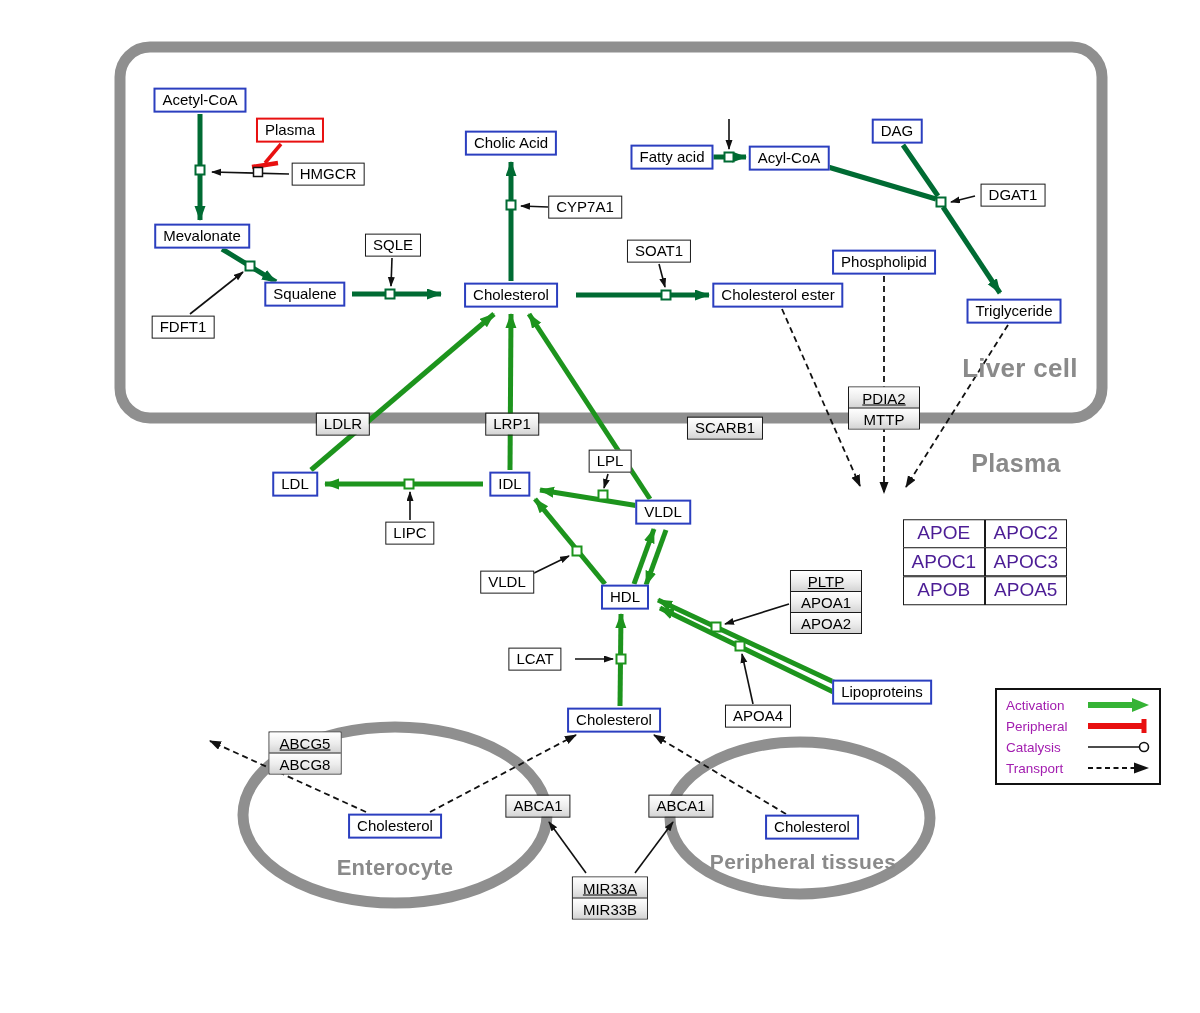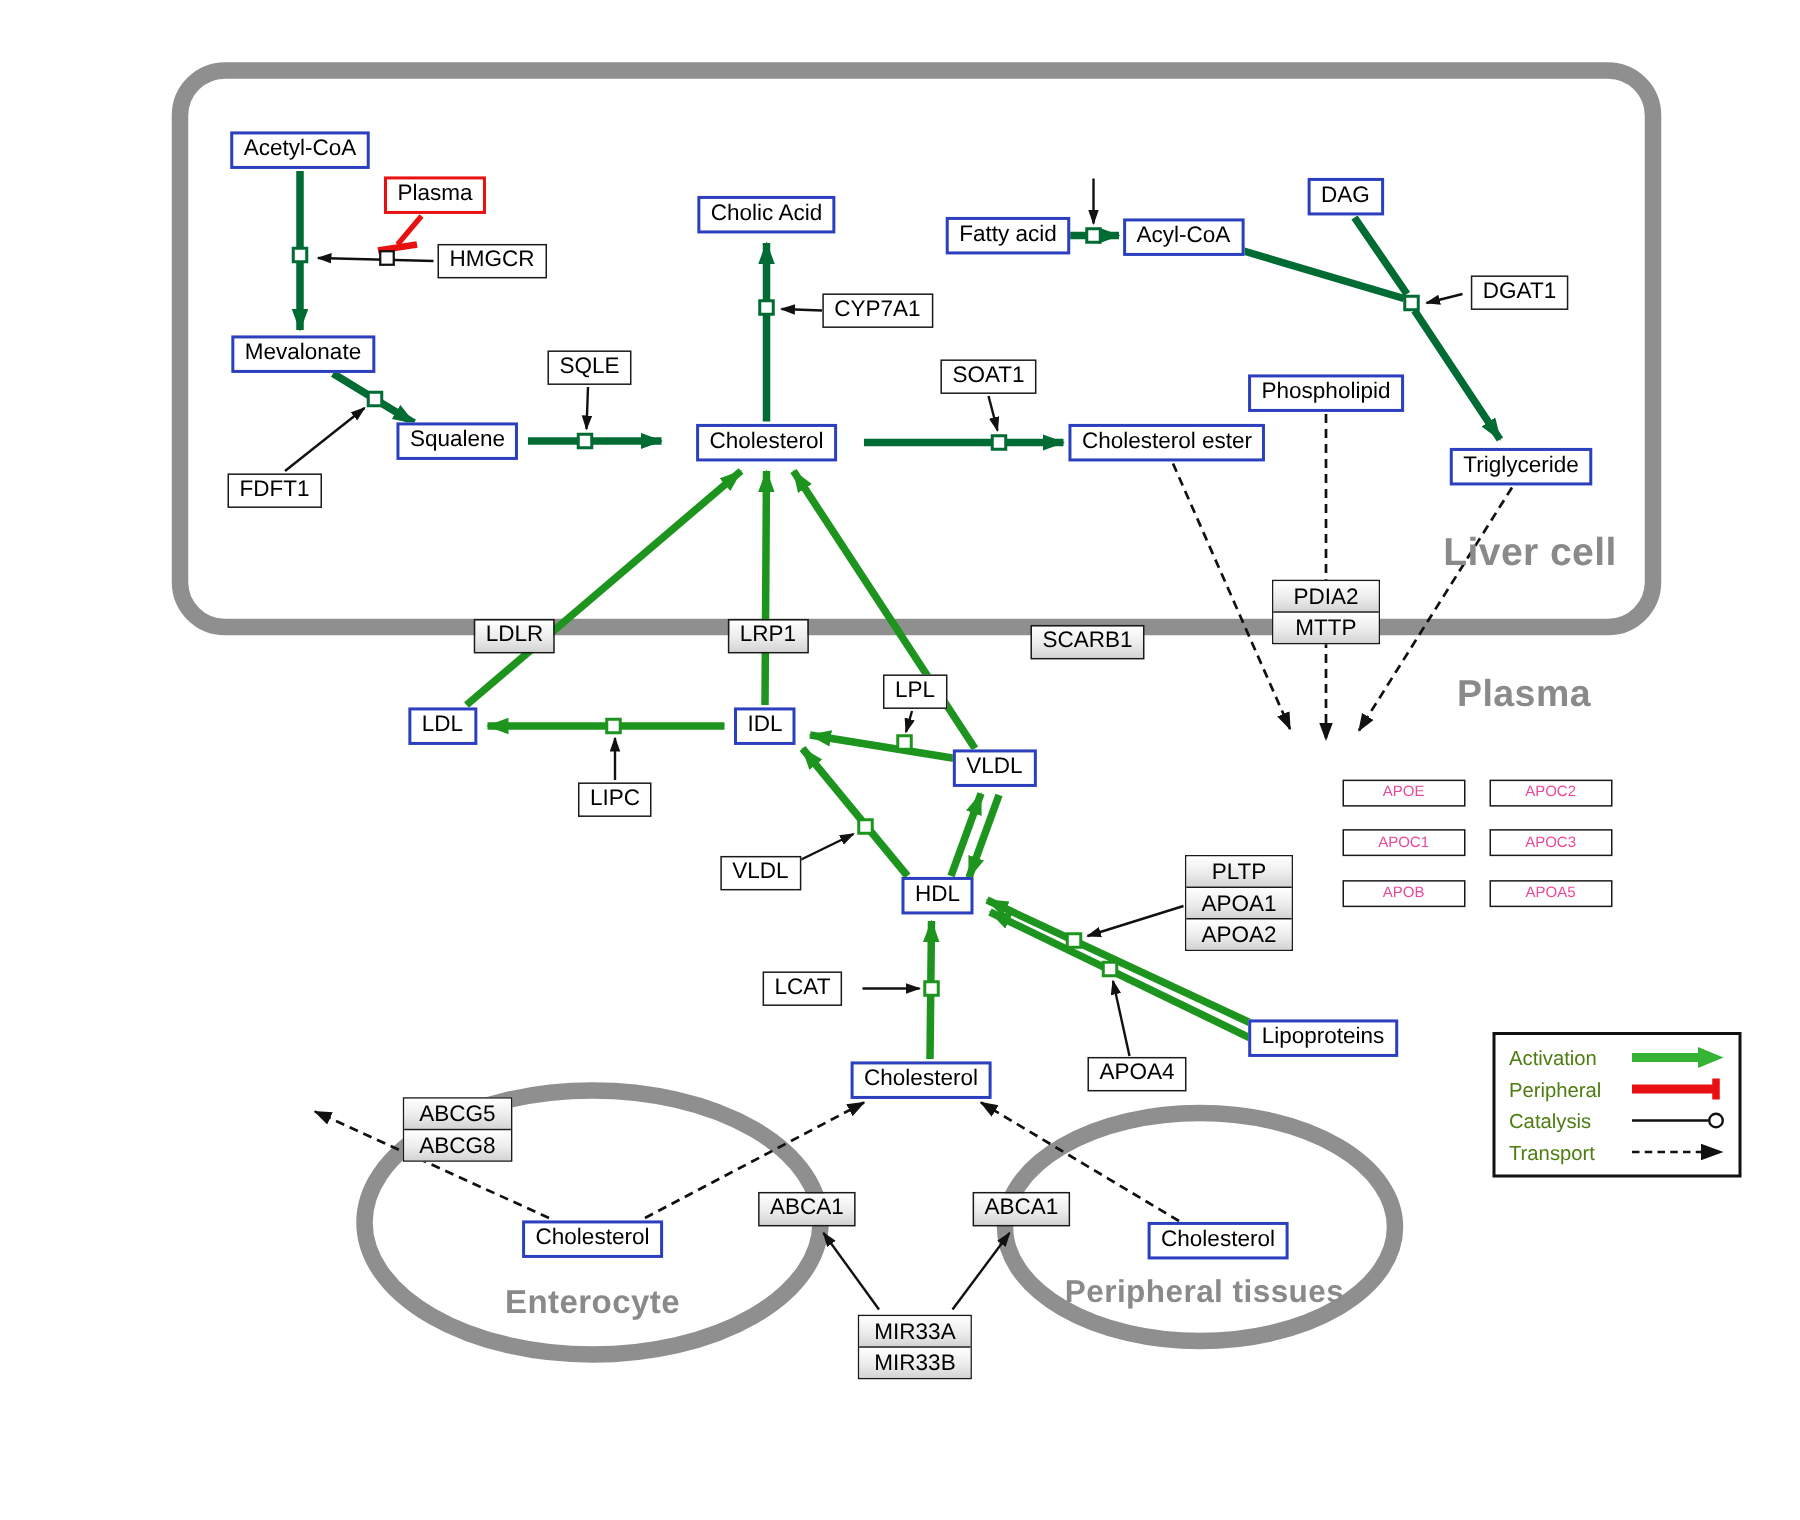--- a/index.html
+++ b/index.html
@@ -11,34 +11,34 @@
           border:1.5px solid #1a1a1a; padding:1px 7px; font-size:15px; line-height:1.25;
           white-space:nowrap; z-index:3; text-align:center; color:#000; }
   .met    { border:2px solid #2b3fbf; }
   .statin { border:2px solid #e81010; }
   .mem    { background:linear-gradient(180deg,#ffffff 0%,#ececec 55%,#d4d4d4 100%); }
   .wrap   { white-space:normal; width:118px; padding:1px 4px; }
 
   .stack { position:absolute; transform:translate(-50%,-50%); border:1.5px solid #1a1a1a;
            z-index:3; font-size:15px; text-align:center; background:#fff; color:#000; }
   .stack > div { padding:1.5px 10px; border-top:1.5px solid #1a1a1a; min-width:70px; }
-  .stack > div:first-child { border-top:none; }
+  .stack > div:first-child { border-top:none;text-decoration:underline; }
   .stack.memstack > div { background:linear-gradient(180deg,#ffffff 0%,#ececec 55%,#d4d4d4 100%); }
 
   .apotable { position:absolute; transform:translate(-50%,-50%); display:grid;
-              grid-template-columns:82px 82px; z-index:3; font-size:10px; text-align:center;
-              background:#fff; color:#ec4899;gap:16px; }
+              grid-template-columns:82px 82px; z-index:3; font-size:19px; text-align:center;
+              background:#fff; color:#4c1d95; }
   .apotable > div { border:1px solid #1a1a1a; padding:2.5px 0; margin:-0.5px 0 0 -0.5px; background:#fff; }
 
   .comp-label { position:absolute; transform:translate(-50%,-50%); color:#8a8a8a;
                 font-weight:bold; z-index:2; white-space:nowrap; letter-spacing:0.3px; }
 
   .legend { position:absolute; left:995px; top:688px; width:166px; border:2.5px solid #111;
             background:#fff; z-index:4; padding:7px 9px; display:flex; flex-direction:column; gap:5px; }
-  .lrow { display:flex; align-items:center; justify-content:space-between; font-size:13.5px; color:#4d7c0f; }
+  .lrow { display:flex; align-items:center; justify-content:space-between; font-size:13.5px; color:#a21caf; }
 </style>
 </head>
 <body>
 
 <div class="canvas">
 
   <svg class="edges" width="1200" height="1013" viewBox="0 0 1200 1013">
     <defs>
       <marker id="ah-dg" markerUnits="userSpaceOnUse" markerWidth="17" markerHeight="13" refX="14" refY="5.5" orient="auto">
         <path d="M0,0 L15,5.5 L0,11 Z" fill="#006b33"></path>

